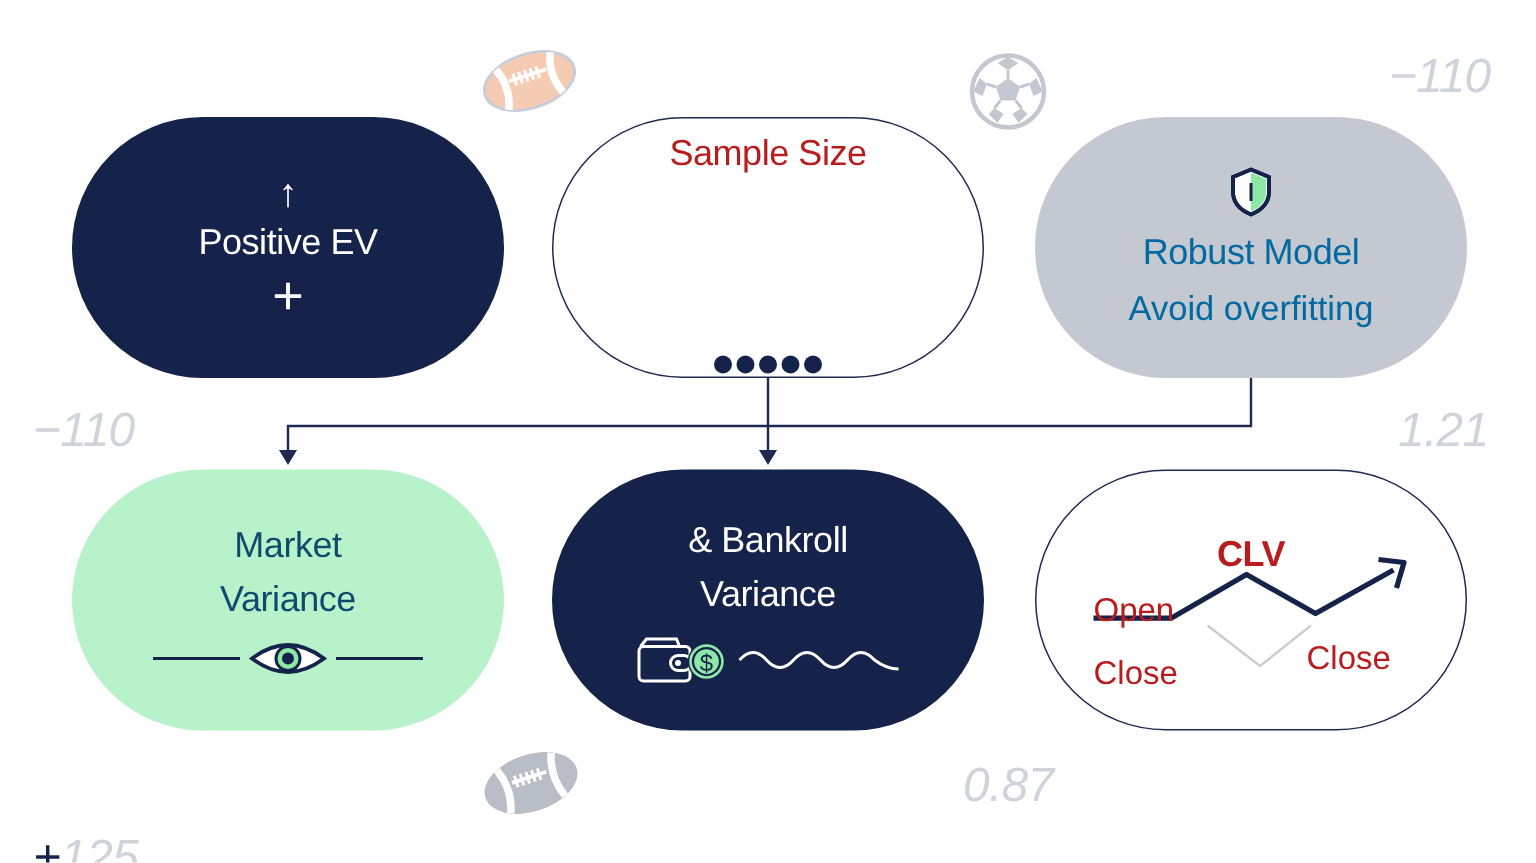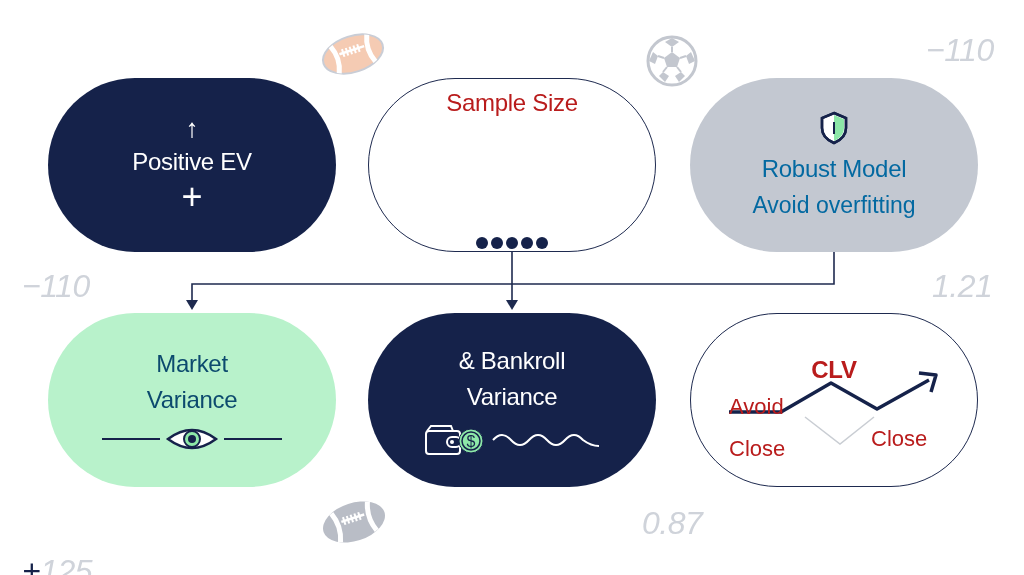--- a/index.html
+++ b/index.html
@@ -165,16 +165,16 @@
   </div>
 </div>
 
 <div class="node outline" id="n-clv">
   <div class="title bold" style="position:absolute;top:38px;left:0;right:0;">CLV</div>
   <svg width="288" height="174" viewBox="0 0 288 174" style="position:absolute;left:0;top:0;">
     <polyline points="114,103 149,130 183,103" fill="none" stroke="#c9cdd3" stroke-width="1.5"></polyline>
     <polyline points="38,98 90,98 140,69 186,95 238,66" fill="none" stroke="#15224a" stroke-width="3.5" stroke-linejoin="round"></polyline>
     <polyline points="228,59 245,61 240,78" fill="none" stroke="#15224a" stroke-width="3.5" stroke-linejoin="round"></polyline>
   </svg>
-  <div style="position:absolute;left:38px;top:80px;font-size:22px;">Avoid</div>
+  <div style="position:absolute;left:38px;top:80px;font-size:22px;">Open</div>
   <div style="position:absolute;left:38px;top:122px;font-size:22px;">Close</div>
   <div style="position:absolute;left:180px;top:112px;font-size:22px;">Close</div>
 </div>
 
 </body></html>

